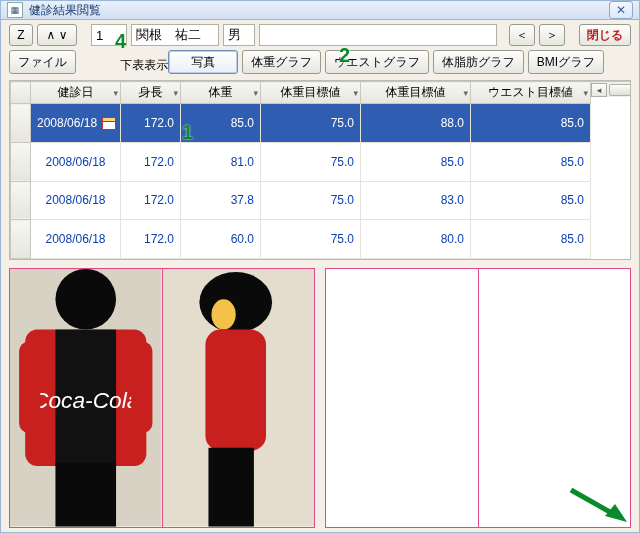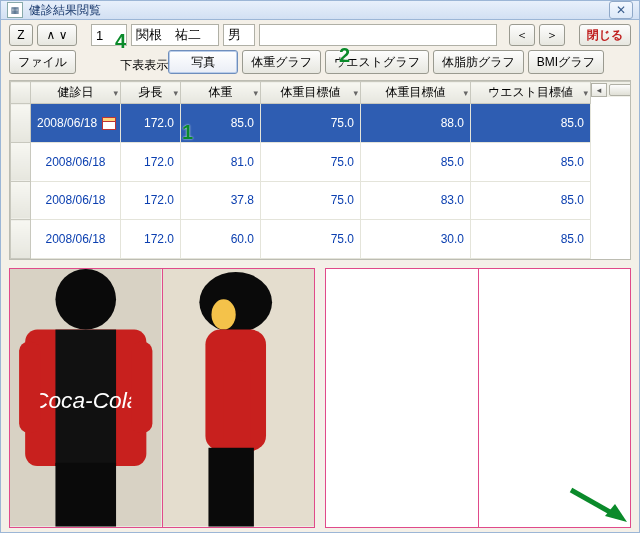--- a/index.html
+++ b/index.html
@@ -169,21 +169,21 @@
               <td>75.0</td>
               <td>83.0</td>
               <td>85.0</td>
             </tr>
             <tr>
               <td class="rowhead"></td>
               <td class="date">2008/06/18</td>
               <td>172.0</td>
               <td>60.0</td>
               <td>75.0</td>
-              <td>30.0</td>
+              <td>80.0</td>
               <td>85.0</td>
             </tr>
           </tbody>
       </table>
       <div style="flex:1"></div>
       <div class="grid-scroll">
         <span class="scroll-btn">◂</span>
         <span class="scroll-thumb"></span>
         <span style="flex:1"></span>
         <span class="scroll-btn">▸</span>

